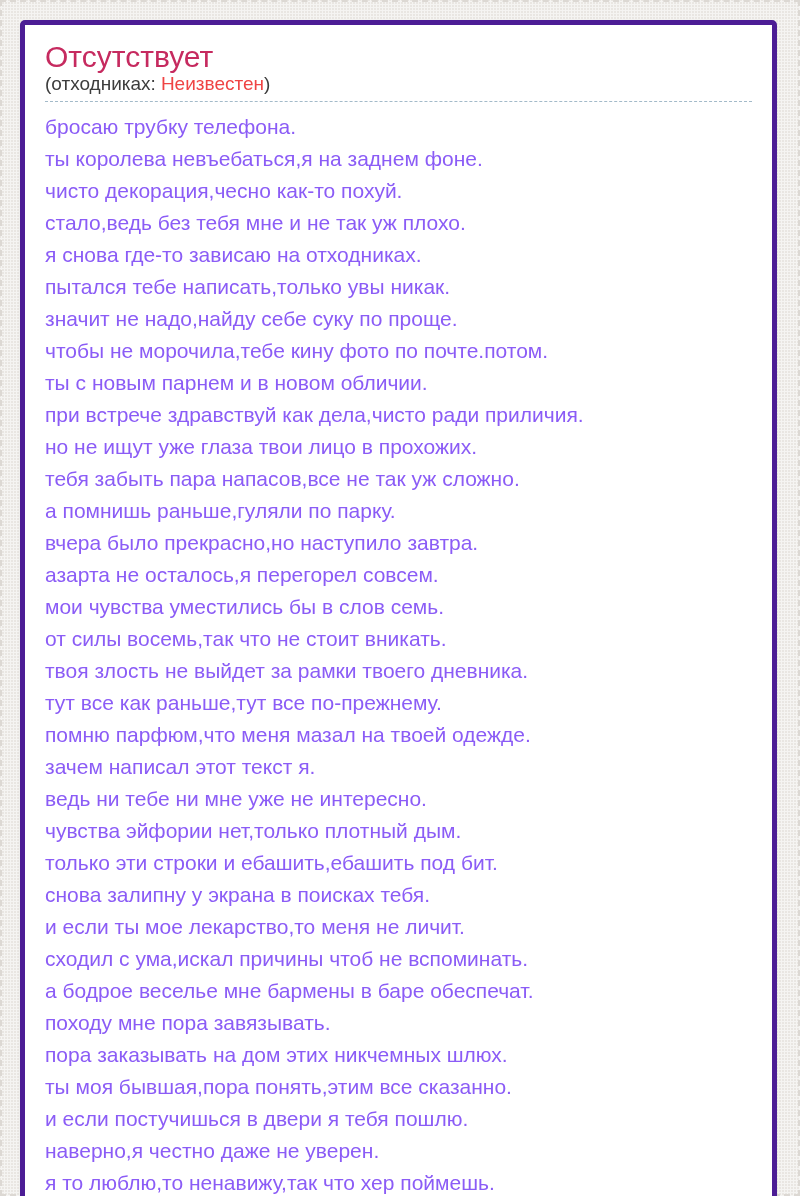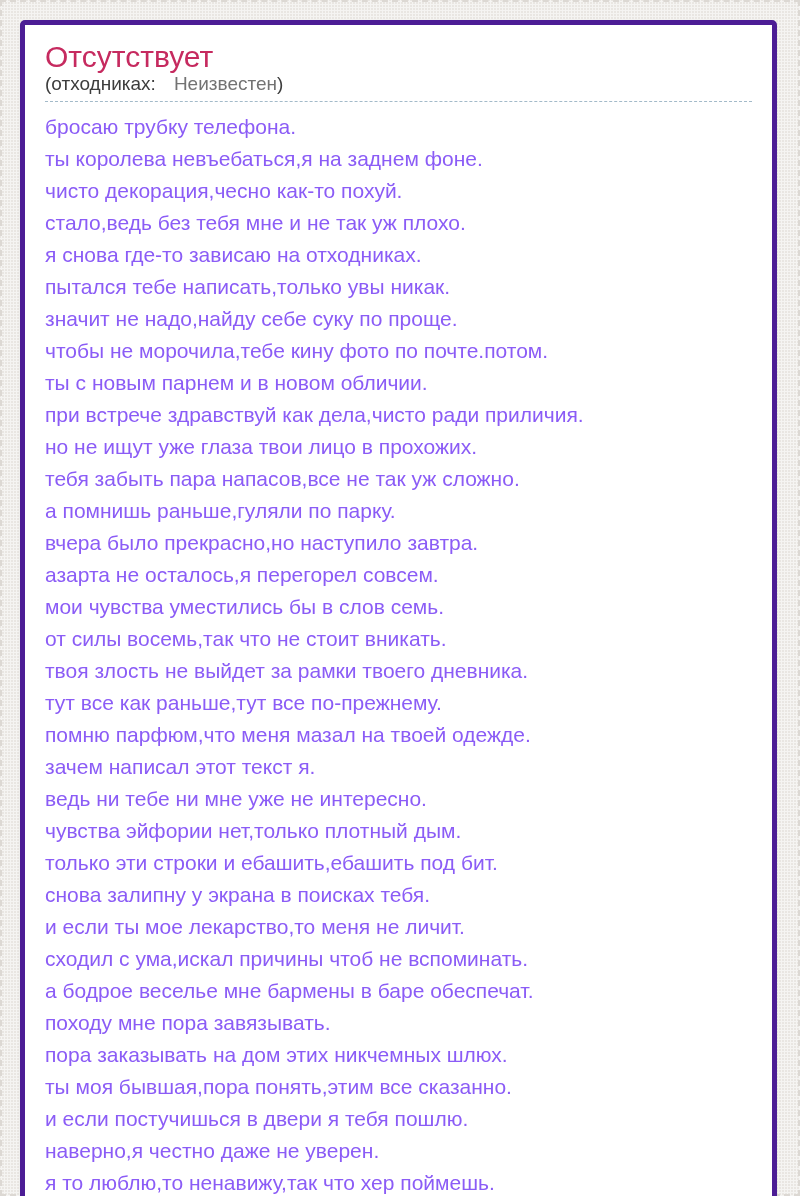--- a/index.html
+++ b/index.html
@@ -51,23 +51,23 @@
     letter-spacing: 0;
   }
 
   .artist-line {
     font-size: 19px;
     line-height: 22px;
     color: #3d3d3d;
   }
 
   .artist-link {
-    color: #737373;
+    color: #ef4444;
     text-decoration: none;
-    margin-left: 18px;
+    margin-left: 5px;
     cursor: pointer;
   }
 
   .lyrics-text {
     margin-top: 9px;
     font-size: 21px;
     line-height: 32px;
     color: #8b5cf6;
     white-space: pre-line;
   }

